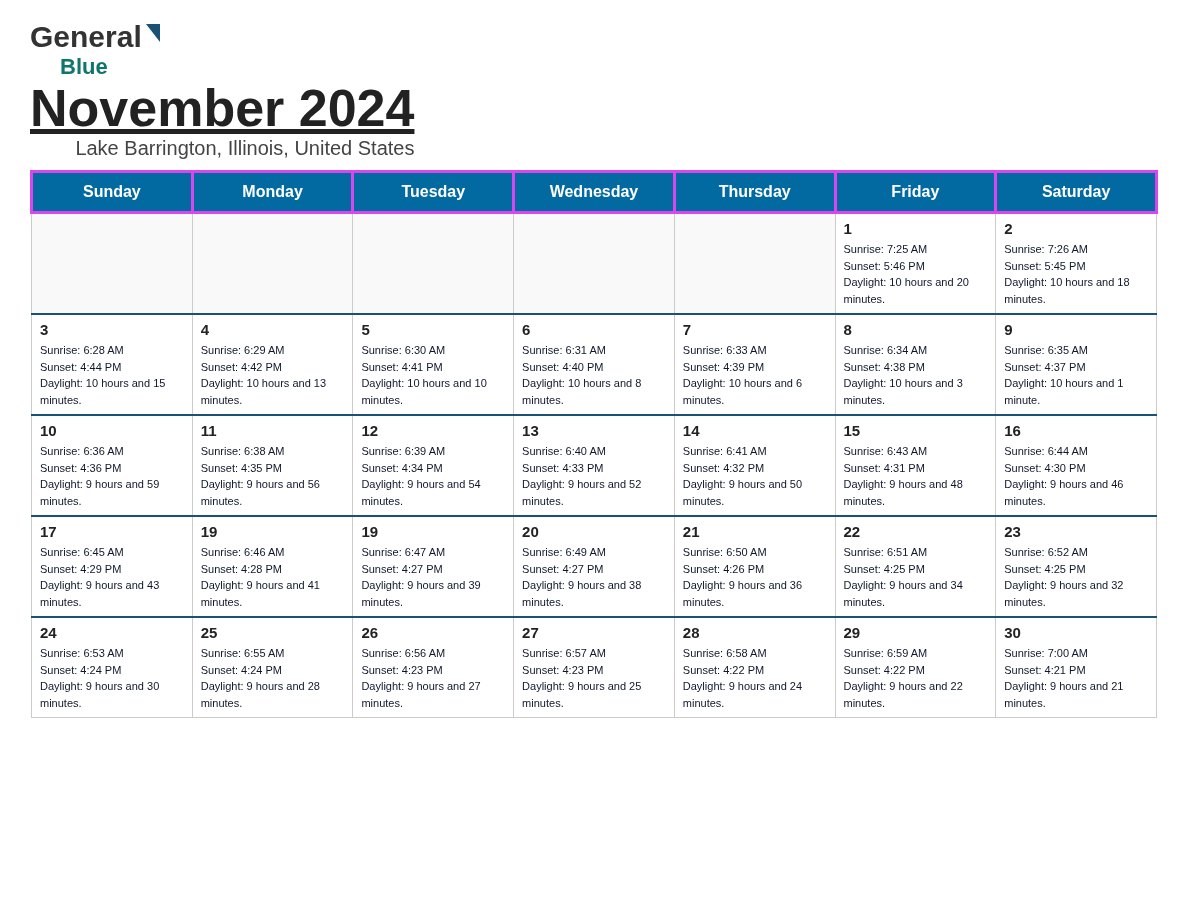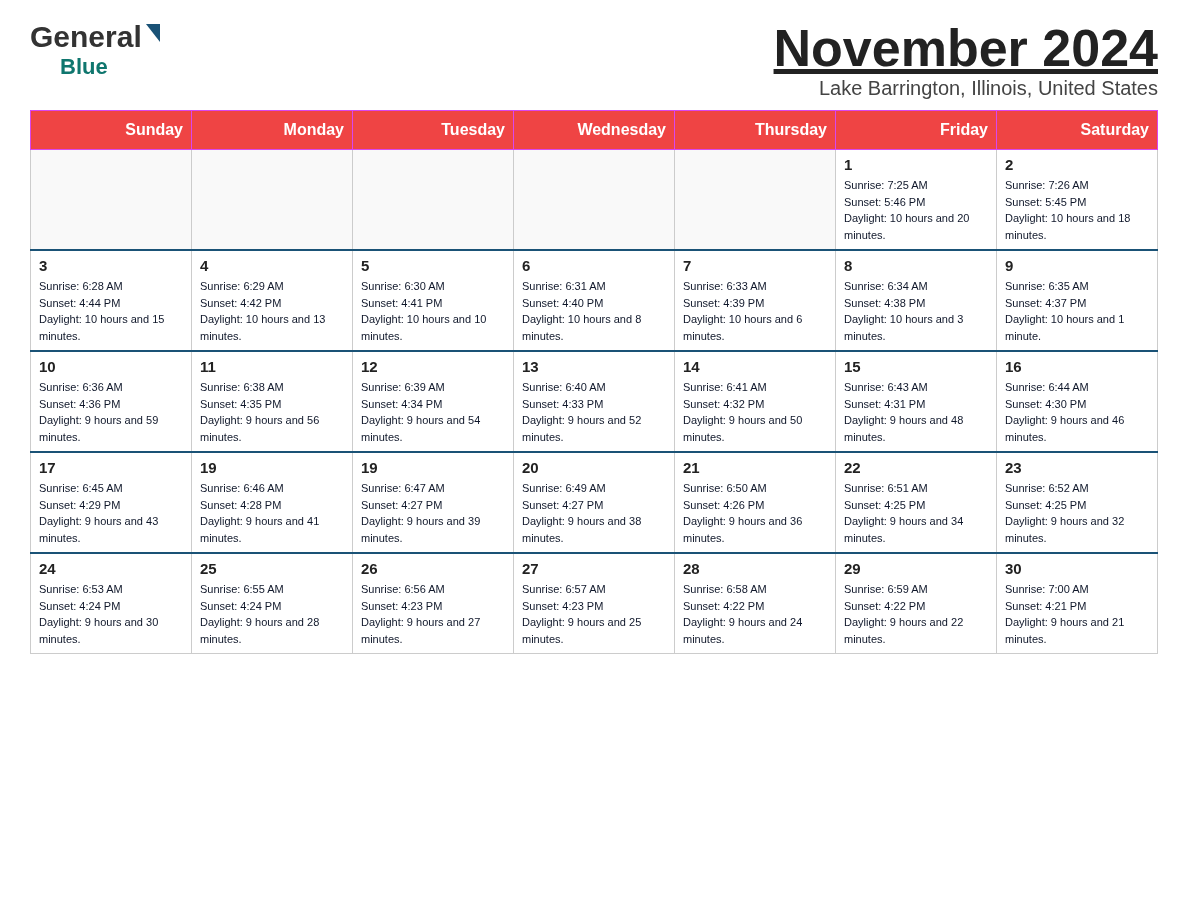--- a/index.html
+++ b/index.html
@@ -8,20 +8,21 @@
       background: #fff;
       padding: 20px 30px;
       width: 1188px;
       min-height: 918px;
     }
     .header {
       display: flex;
       justify-content: space-between;
       align-items: flex-start;
       margin-bottom: 10px;
+      flex-direction: column;
     }
     .logo {
       display: flex;
       flex-direction: column;
       align-items: flex-start;
     }
     .logo-blue {
       font-size: 22px;
       font-weight: bold;
       color: #0f766e;
@@ -51,27 +52,27 @@
     .subtitle {
       font-size: 20px;
       color: #444;
     }
     .calendar {
       width: 100%;
       border-collapse: collapse;
       margin-top: 10px;
     }
     .calendar th {
-      background-color: #ef4444;
+      background-color: #0369a1;
       color: #fff;
       font-size: 16px;
       font-weight: bold;
       padding: 10px 8px;
-      text-align: right;
-      border: 1px solid #d946ef;
+      text-align: center;
+      border: 3px solid #d946ef;
     }
     .calendar td {
       vertical-align: top;
       border: 1px solid #ccc;
       padding: 6px 8px;
       width: 14.28%;
       font-size: 13px;
       color: #333;
       min-height: 100px;
     }

